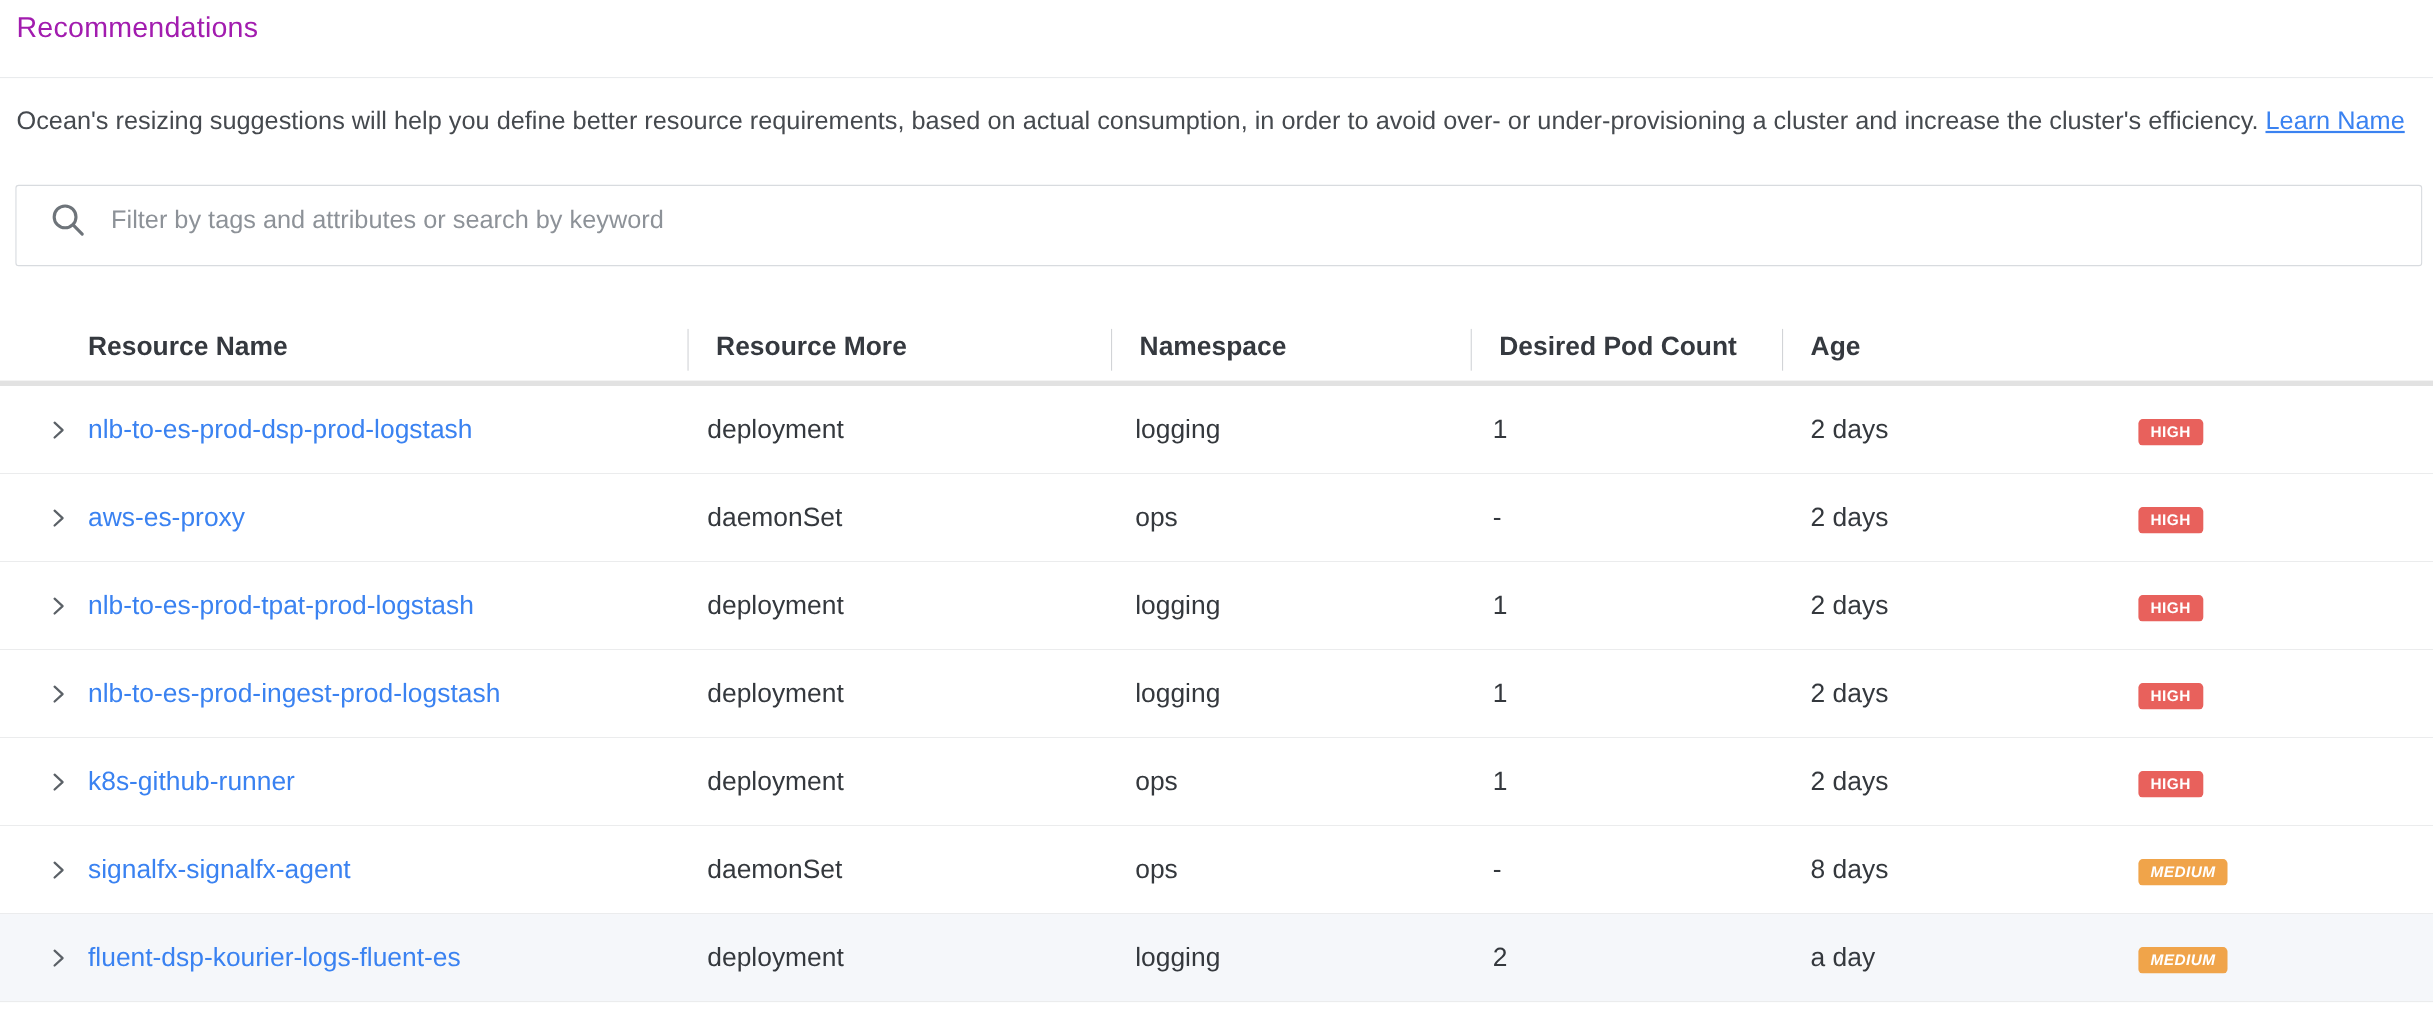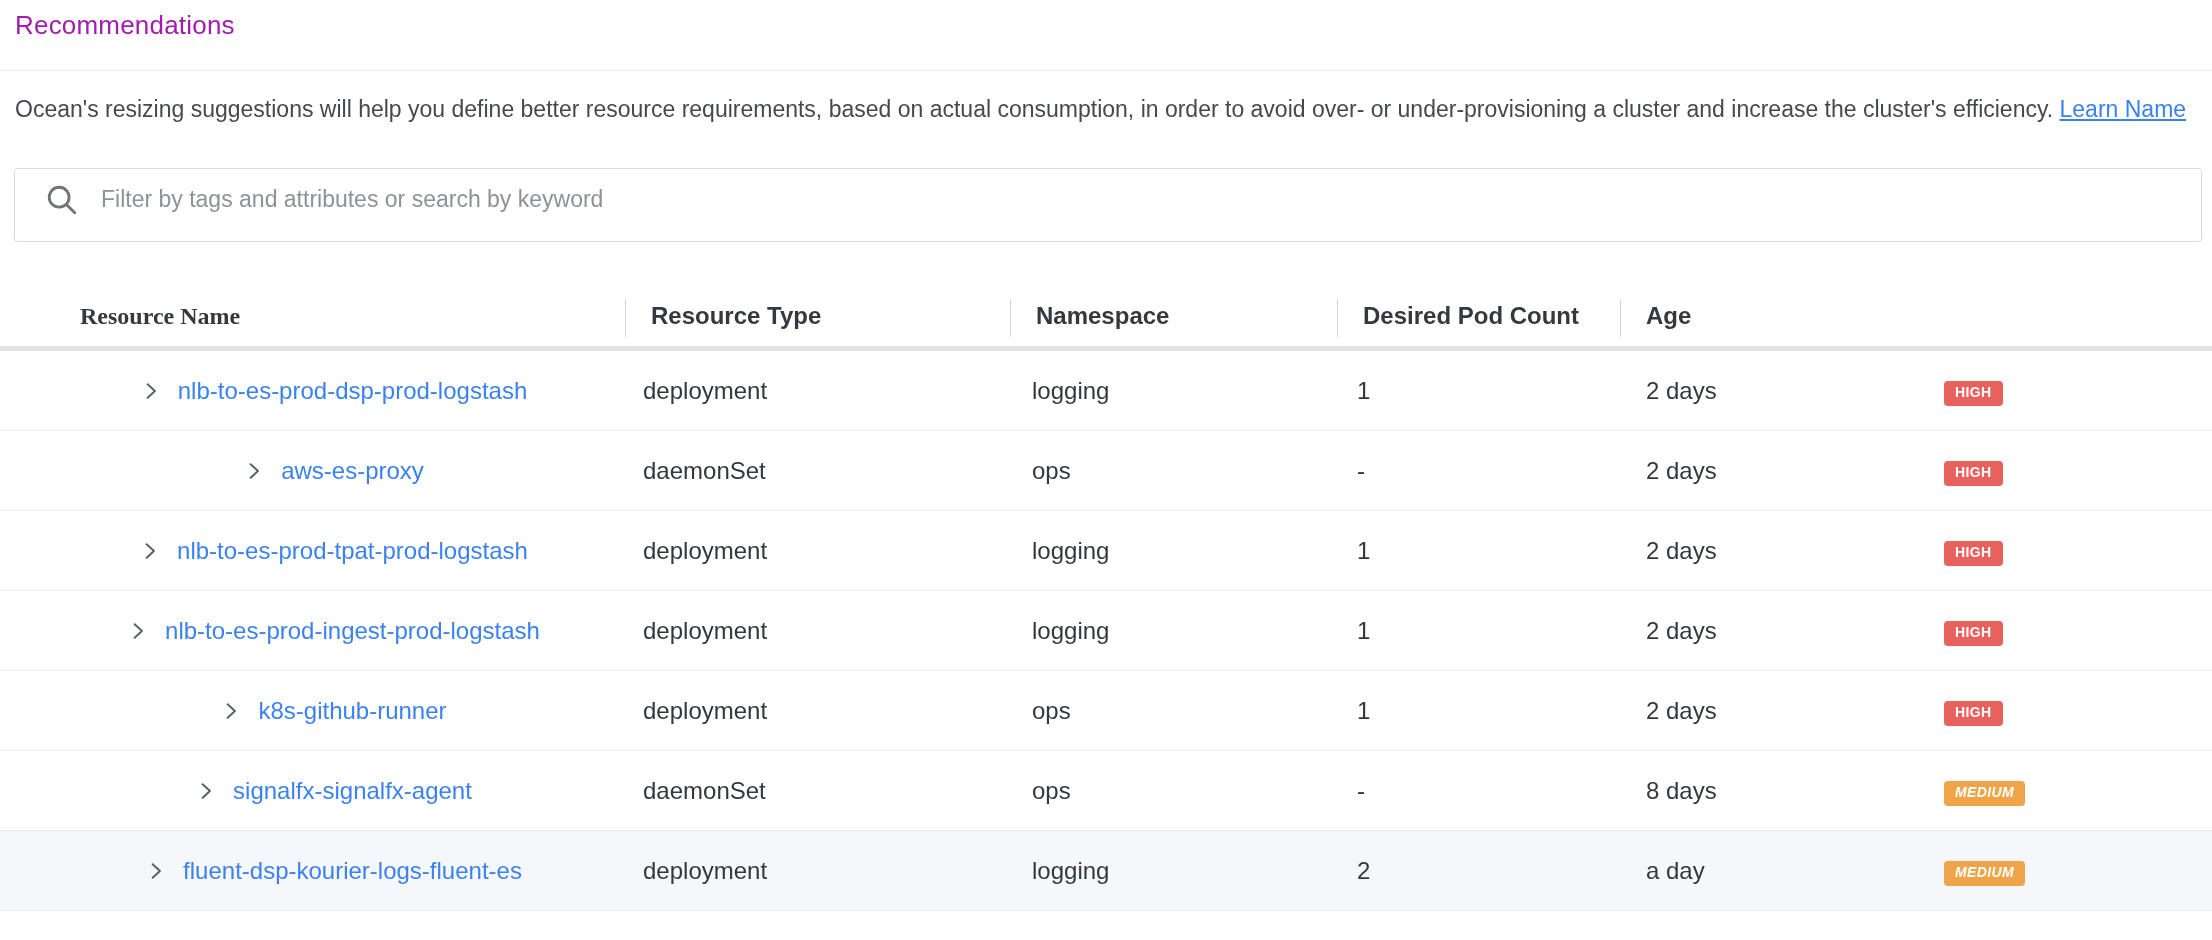--- a/index.html
+++ b/index.html
@@ -78,42 +78,41 @@
     position:relative;
     height:100%;
     display:flex;
     align-items:center;
     font-size:24px;
     font-weight:700;
     color:#35393f;
     padding-left:26px;
     cursor:pointer;
   }
-  .th.first { padding-left:80px;font-family:Liberation Serif, serif; }
+  .th.first { padding-left:80px; }
   .th:not(.first)::before {
     content:"";
     position:absolute;
     left:0; top:13px;
     width:1px; height:38px;
     background:#d2d4d7;
   }
 
   .tr {
     height:80px;
     border-bottom:1px solid #ebeced;
     background:#fff;
   }
   .tr.highlighted { background:var(--row-highlight,#f5f7fa); }
 
   .td {
     font-size:24px;
     color:#34383d;
     overflow:hidden;
     white-space:nowrap;
-    justify-content:center;
   }
   .td-name { display:flex; align-items:center; padding-left:44px; }
   .chev {
     display:flex;
     width:18px;
     margin-right:18px;
     cursor:pointer;
     flex:0 0 auto;
   }
   .res-link {
@@ -159,21 +158,21 @@
         <circle cx="10" cy="10" r="7"></circle>
         <line x1="15.3" y1="15.3" x2="21" y2="21"></line>
       </svg>
     </span>
     <input type="text" value="" placeholder="Filter by tags and attributes or search by keyword" style="">
   </div>
 
   <div class="table">
     <div class="thead">
       <div class="th first">Resource Name</div>
-      <div class="th">Resource Type</div>
+      <div class="th">Resource More</div>
       <div class="th">Namespace</div>
       <div class="th">Desired Pod Count</div>
       <div class="th">Age</div>
     </div>
     <div class="tbody">
   <div class="tr">
     <div class="td td-name">
       <span class="chev">
         <svg width="18" height="18" viewBox="0 0 16 16" fill="none" stroke="#5b6167" stroke-width="1.8" stroke-linecap="round" stroke-linejoin="round">
           <polyline points="5,2 11.5,8 5,14"></polyline>

